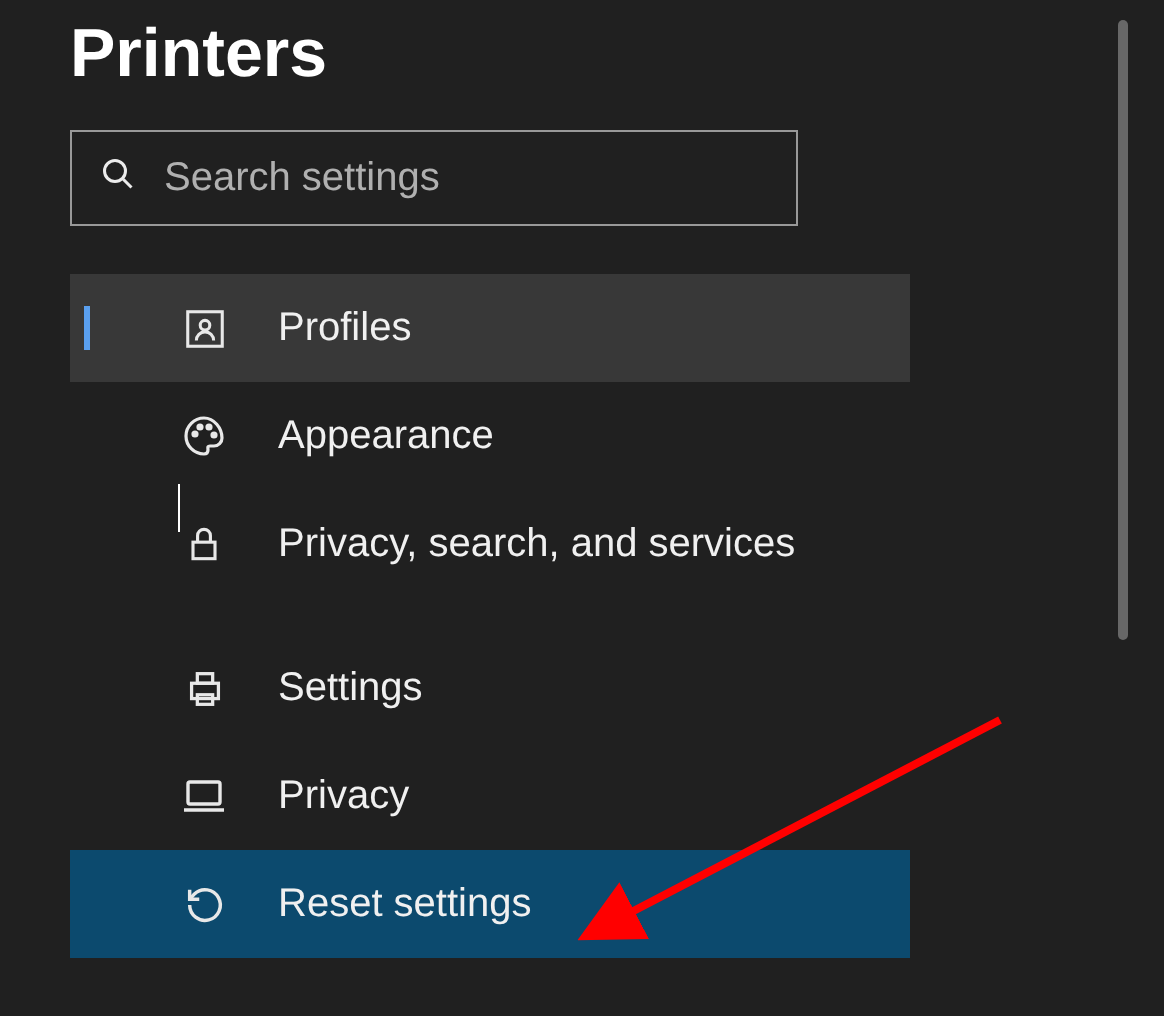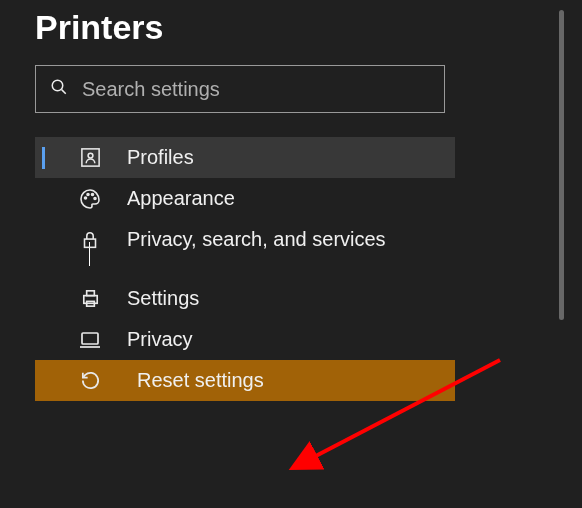--- a/index.html
+++ b/index.html
@@ -27,21 +27,21 @@
       font-weight: 600;
       margin-bottom: 18px;
     }
     
     .search-box {
       display: flex;
       align-items: center;
       border: 1px solid #999;
       background: #202020;
       height: 48px;
-      width: 410px;
+      width: 364px;
       margin-bottom: 24px;
       padding: 0 14px;
     }
     
     .search-box svg {
       color: #ececec;
       flex-shrink: 0;
     }
     
     .search-input {
@@ -70,44 +70,43 @@
       transform: translateY(-50%);
     }
     
     .sidebar-list {
       width: 420px;
     }
     
     .sidebar-item {
       display: flex;
       align-items: center;
-      height: 41px;
-      padding-left: 42px;
+      height: 54px;
+      padding-left: 54px;
       position: relative;
       cursor: pointer;
     }
     
     .sidebar-item.active {
       background: #383838;
     }
     
     .sidebar-item.active::before {
       content: "";
       position: absolute;
       left: 7px;
       top: 50%;
       transform: translateY(-50%);
       width: 3px;
       height: 22px;
       background: #5aa0f0;
     }
     
     .sidebar-item.highlighted {
-      background: #a16207;
-      gap: 10px;
+      background: #0c4a6e;
     }
     
     .sidebar-gap {
       height: 18px;
     }
     
     .item-icon {
       width: 26px;
       height: 26px;
       display: flex;

